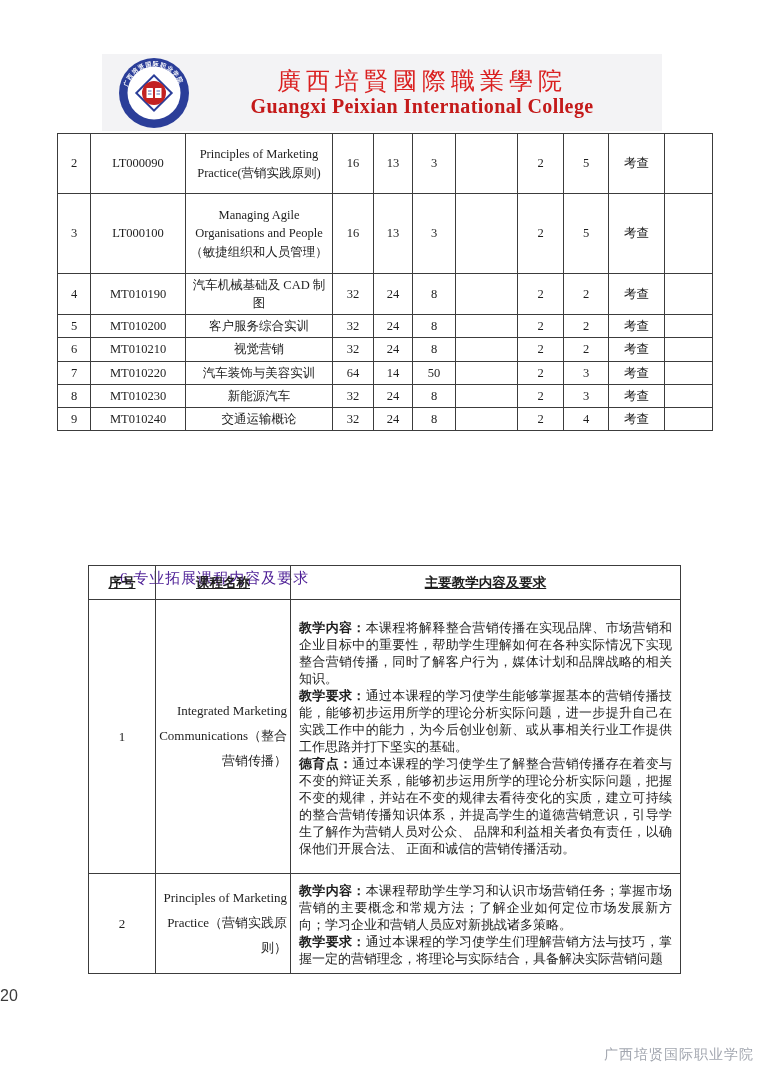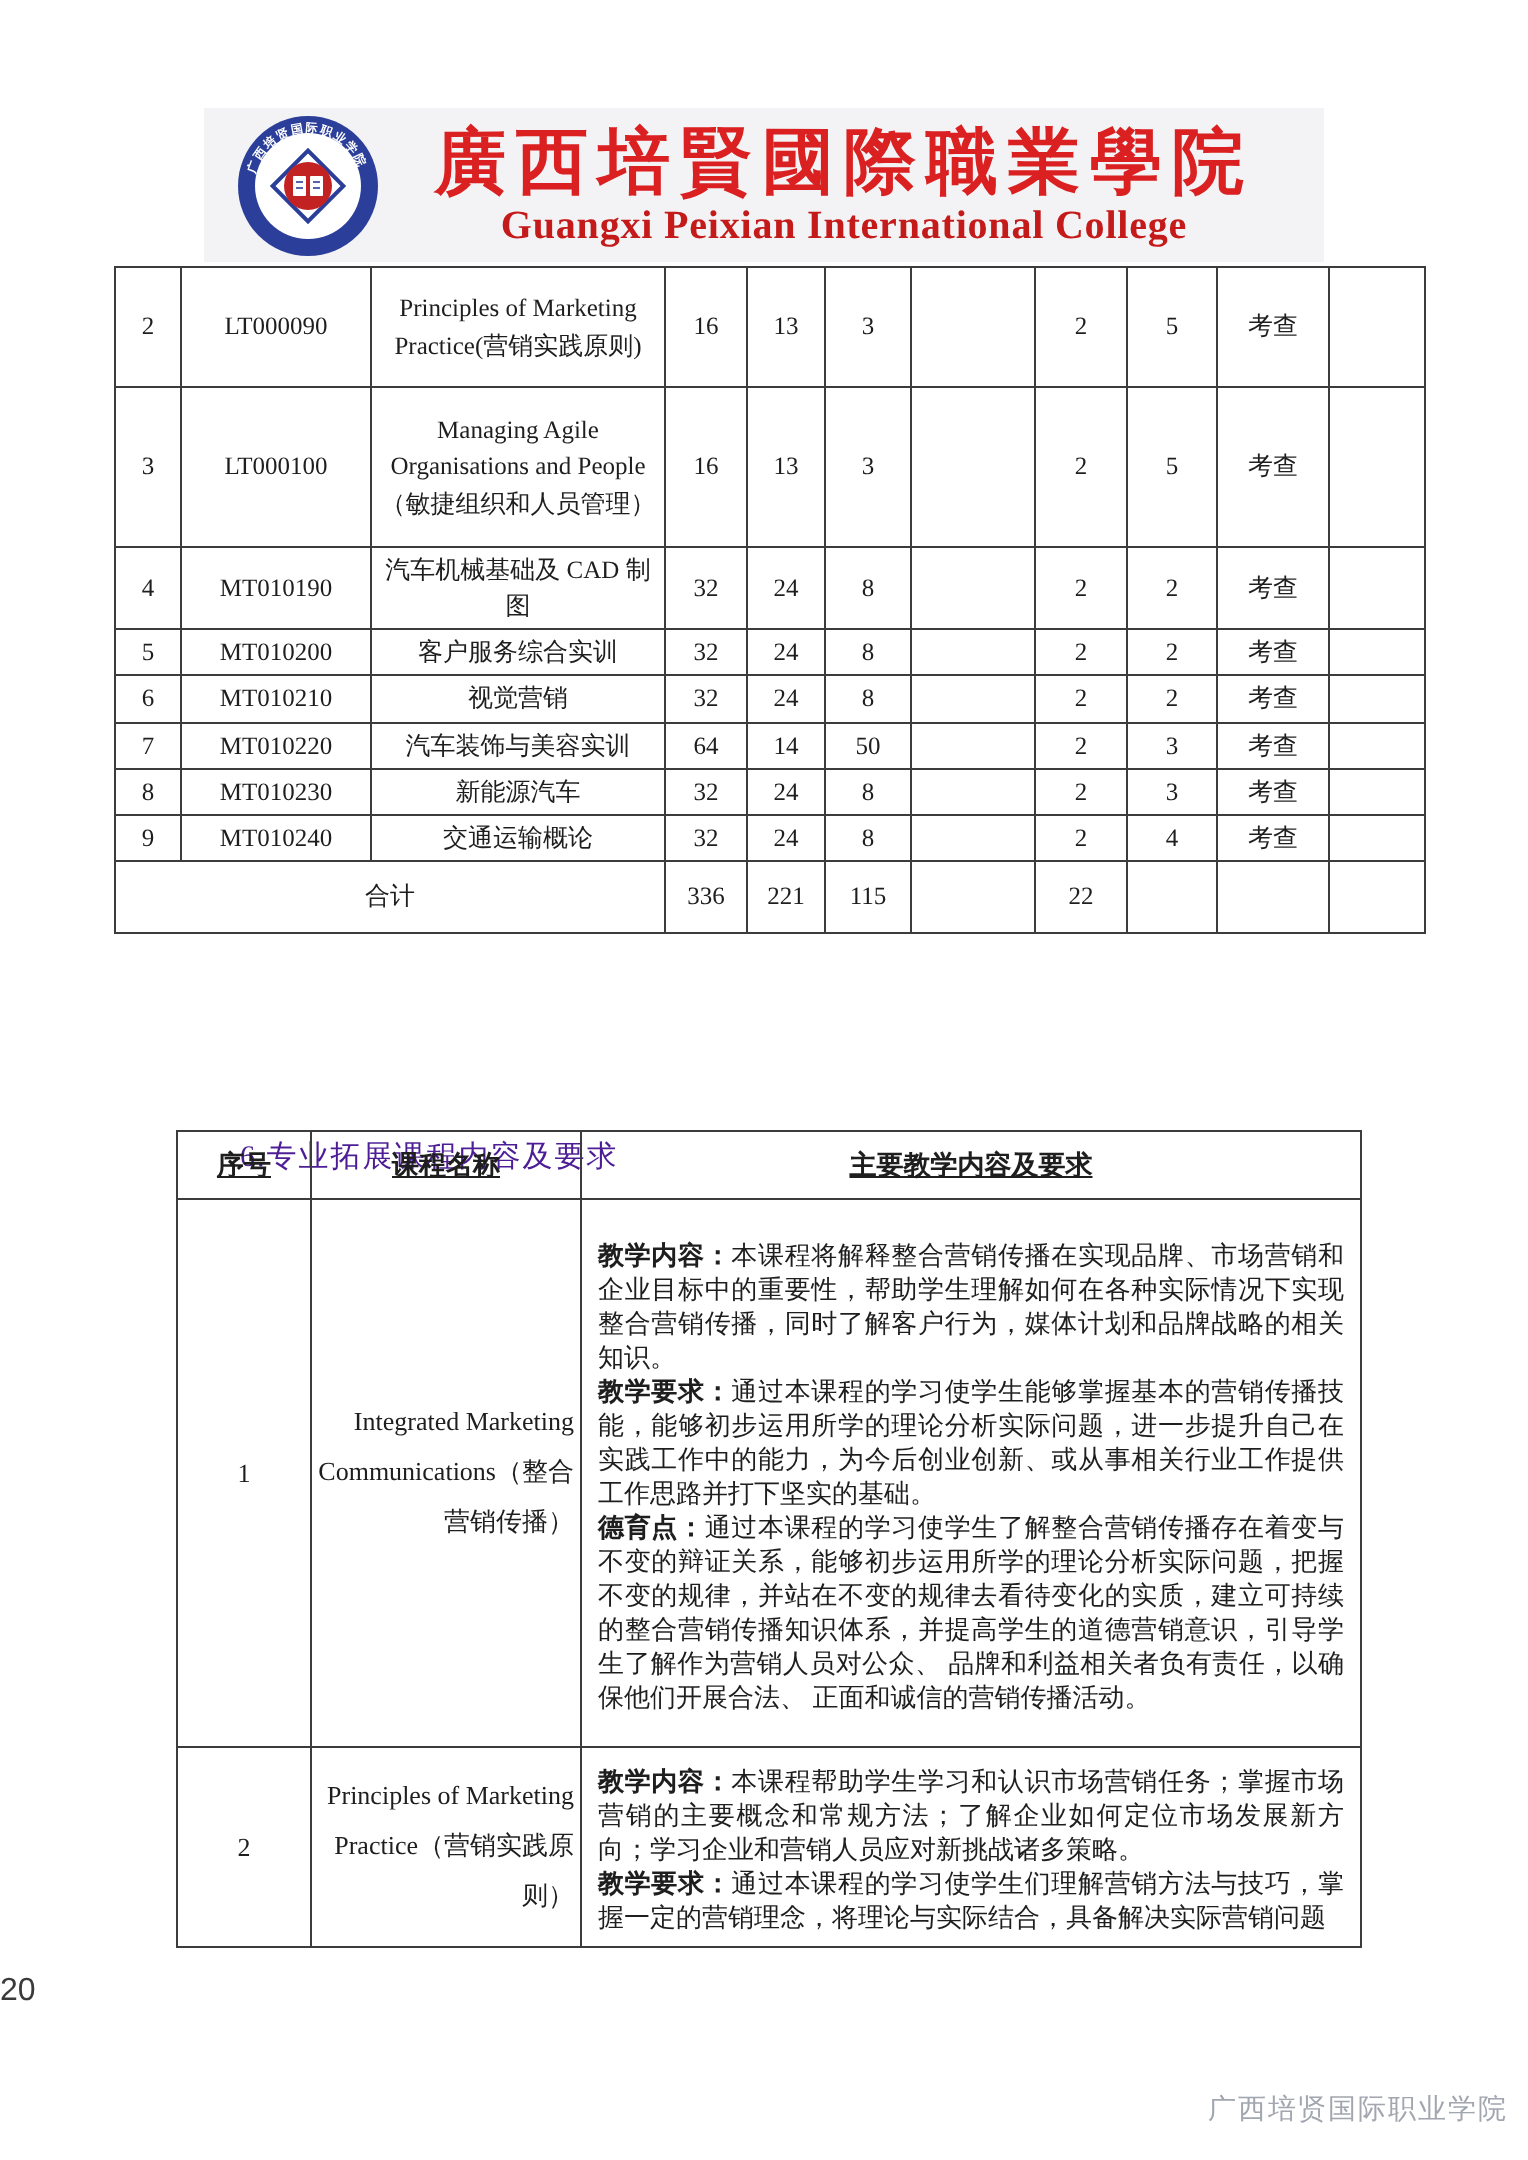--- a/index.html
+++ b/index.html
@@ -9,21 +9,21 @@
     font-family:"Liberation Serif","DejaVu Serif",serif; color:#1e1e1e;
   }
   
   .banner {
     position:absolute; left:102px; top:54px; width:560px; height:77px;
     background:#f3f3f5; display:flex; align-items:center;
   }
   .logo-wrap { flex:none; margin-left:16px; width:72px; height:72px; }
   .titles { flex:1; display:flex; flex-direction:column; align-items:center; justify-content:center; padding-right:8px; }
   .title-zh {
-    font-size:36px; font-weight:bold; color:#da2020; letter-spacing:5px;
+    font-size:24px; font-weight:normal; color:#da2020; letter-spacing:5px;
     line-height:1.15; white-space:nowrap;
   }
   .title-en {
     font-size:20px; font-weight:bold; color:#c41a1a; letter-spacing:0.4px;
     line-height:1.1; white-space:nowrap;
   }
   
   table { border-collapse:collapse; table-layout:fixed; }
   td, th {
     border:1px solid #3c3c3c; text-align:center; vertical-align:middle;
@@ -199,31 +199,20 @@
         <td>交通运输概论</td>
         <td>32</td>
         <td>24</td>
         <td>8</td>
         <td></td>
         <td>2</td>
         <td>4</td>
         <td>考查</td>
         <td></td>
       </tr>
-      <tr style="height: 36px;">
-        <td colspan="3">合计</td>
-        <td>336</td>
-        <td>221</td>
-        <td>115</td>
-        <td></td>
-        <td>22</td>
-        <td></td>
-        <td></td>
-        <td></td>
-      </tr>
     </tbody>
 </table>
 
 <div class="section-title">6.专业拓展课程内容及要求</div>
 
 <table class="t2">
   <colgroup>
     <col style="width:67px">
       <col style="width:135px">
       <col style="width:390px">

